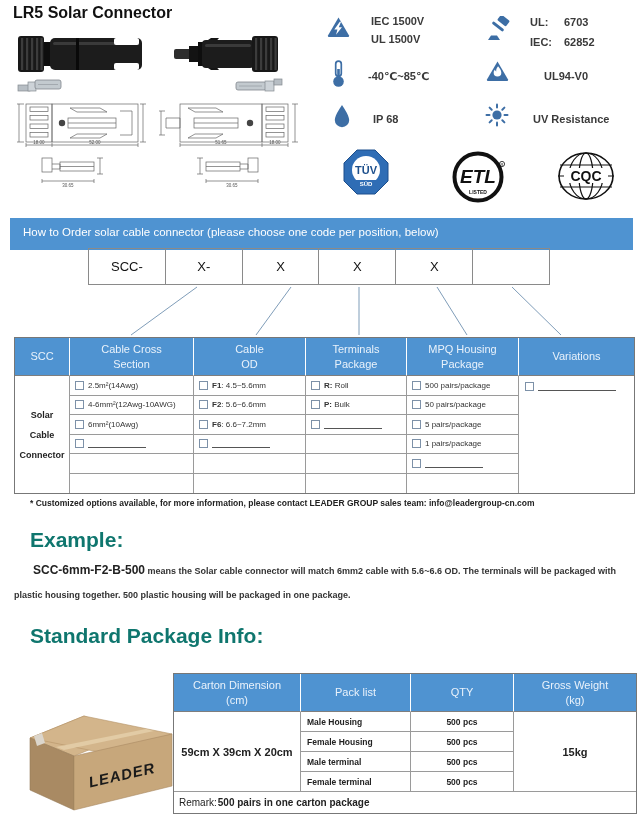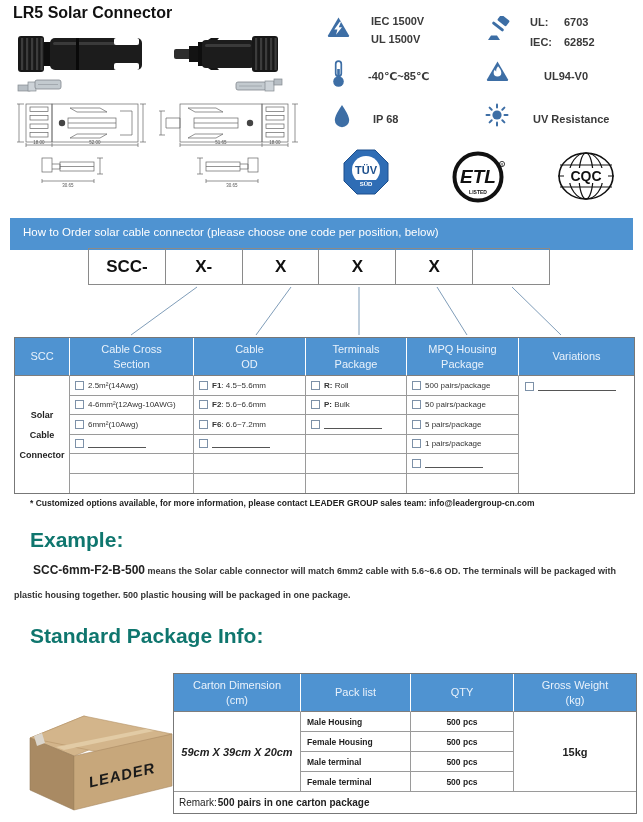--- a/index.html
+++ b/index.html
@@ -15,21 +15,21 @@
   .spec-pair{display:flex;font-size:11px;font-weight:600;color:#3a3a3a;line-height:20px;}
   .spec-pair .lbl{width:34px;}
   
   .banner{
     left:10px;top:218px;width:623px;height:32px;background:#4f93d1;
     color:#ffffff;font-size:11.5px;line-height:28px;padding-left:13px;box-sizing:border-box;
   }
   
   .order-row{left:88px;top:248px;width:462px;height:37px;display:flex;border:1.5px solid #8a8a8a;box-sizing:border-box;}
   .ocell{flex:1;border-right:1px solid #8a8a8a;display:flex;align-items:center;justify-content:center;
-         font-size:17px;font-weight:bold;color:#111;}
+         font-size:13px;font-weight:normal;color:#111;}
   .ocell:last-child{border-right:none;}
   
   .otable{
     left:14px;top:337px;width:619px;border:1.5px solid #777;box-sizing:content-box;
     display:grid;grid-template-columns:55px 124px 112px 101px 112px 115px;
     grid-template-rows:38px repeat(6,19.5px);
   }
   .oth{
     background:#4f93d1;color:#e9f2fb;font-size:11px;line-height:1.3;
     display:flex;flex-direction:column;align-items:center;justify-content:center;
@@ -59,21 +59,21 @@
   }
   .pth{
     background:#4f93d1;color:#e9f2fb;font-size:11px;line-height:1.3;
     display:flex;flex-direction:column;align-items:center;justify-content:center;
     border-right:1.5px solid #ffffff;border-bottom:1px solid #7e7e7e;text-align:center;
   }
   .pth.last{border-right:none;}
   .pcell{border-right:1px solid #9a9a9a;border-bottom:1px solid #9a9a9a;display:flex;align-items:center;box-sizing:border-box;}
   .pack-item{font-size:8.5px;font-weight:bold;padding-left:6px;color:#222;}
   .qty{font-size:8.5px;font-weight:bold;justify-content:center;color:#222;}
-  .dim-cell{grid-row:2/6;grid-column:1;justify-content:center;font-size:11px;font-weight:bold;color:#222;font-style:italic;}
+  .dim-cell{grid-row:2/6;grid-column:1;justify-content:center;font-size:11px;font-weight:bold;color:#222;}
   .gw-cell{grid-row:2/6;grid-column:4;justify-content:center;font-size:11px;font-weight:bold;color:#222;border-right:none;}
   .remark{grid-row:6;grid-column:1/5;display:flex;align-items:center;padding-left:5px;font-size:10px;color:#222;border:none;}
   .remark b{margin-left:1px;}
   svg text{font-family:"Liberation Sans","DejaVu Sans",sans-serif;}
 </style>
 </head>
 <body>
 
 <div class="page">
 

